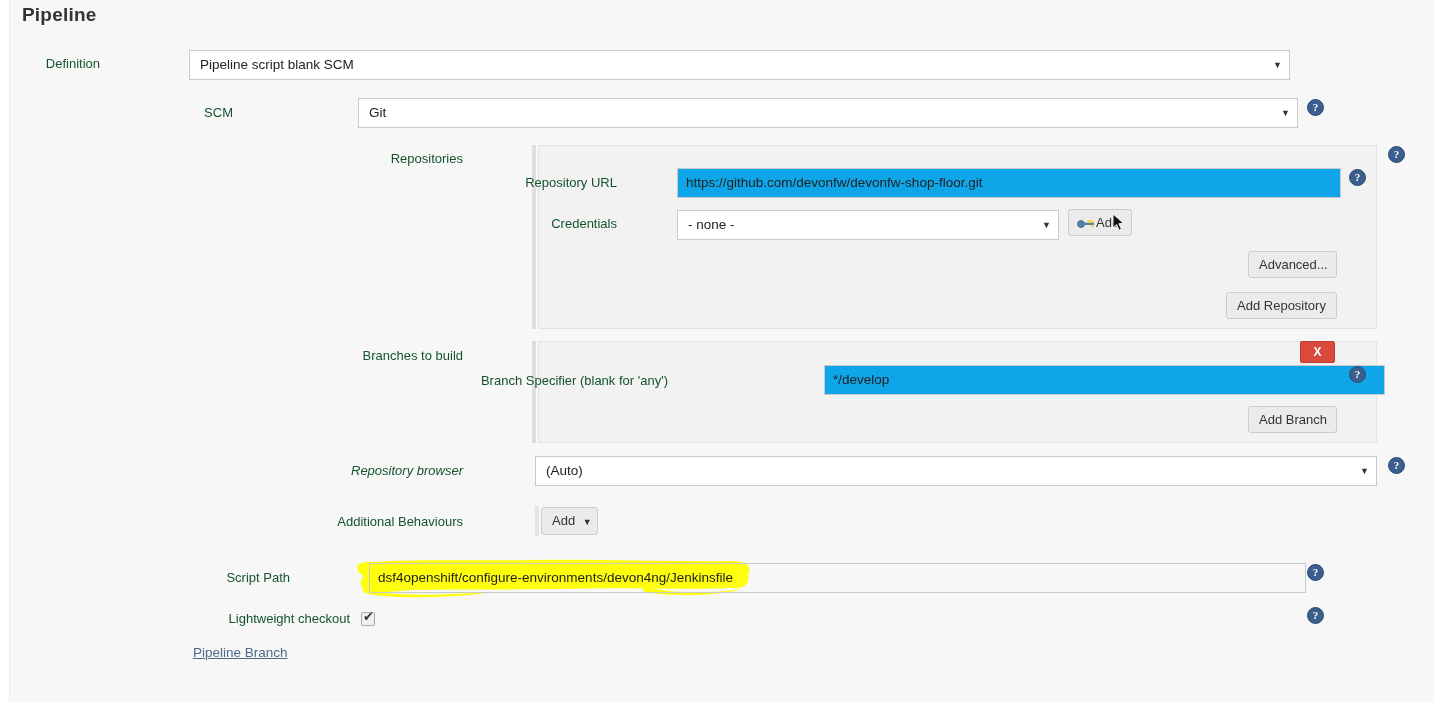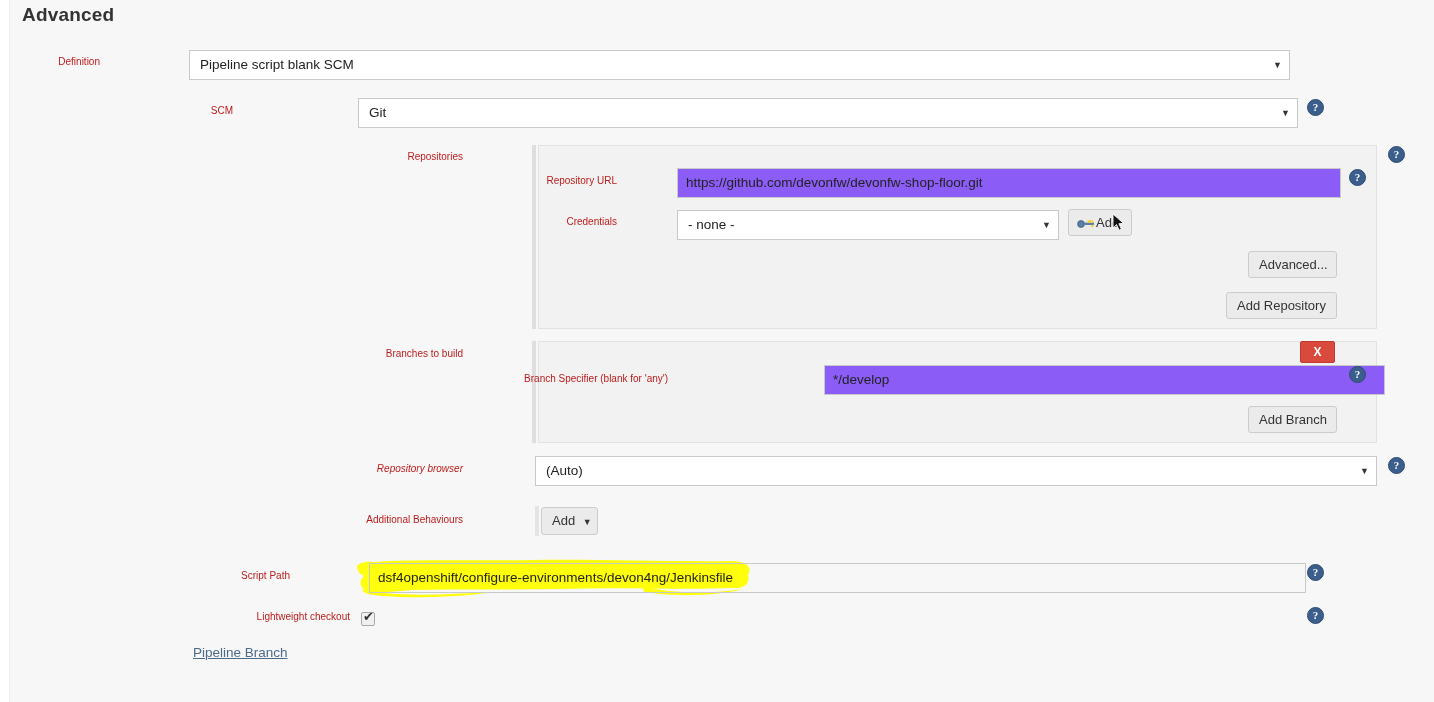--- a/index.html
+++ b/index.html
@@ -28,29 +28,29 @@
     position: absolute;
     left: 22px; top: 4px;
     font-size: 19px;
     font-weight: bold;
     color: #333333;
     letter-spacing: 0.2px;
   }
 
   .lbl {
     position: absolute;
-    font-size: 10px;
-    color: #b91c1c;
+    font-size: 13px;
+    color: #14532d;
     text-align: right;
     white-space: nowrap;
   }
 
   .txtbox {
     position: absolute;
-    background: #8b5cf6;
+    background: #0ea5e9;
     border: 1px solid #c9c9c9;
     height: 30px;
     line-height: 28px;
     padding: 0 8px;
     font-size: 13.5px;
     color: #222222;
     white-space: nowrap;
     overflow: hidden;
   }
 
@@ -166,21 +166,21 @@
     left: 352px; top: 556px;
     width: 404px; height: 44px;
     pointer-events: none;
   }
 </style>
 </head>
 <body>
 
 <div id="page-edge"></div>
 
-<div id="page-title">Advanced</div>
+<div id="page-title">Pipeline</div>
 
 <div class="lbl" style="left:0px; top:56px; width:100px;">Definition</div>
 <div class="selbox" style="left:189px; top:50px; width:1101px;">
   <span>Pipeline script blank SCM</span>
   <span class="caret">▼</span>
 </div>
 
 <div class="lbl" style="left:163px; top:105px; width:70px;">SCM</div>
 <div class="selbox" style="left:358px; top:98px; width:940px;">
   <span>Git</span>

